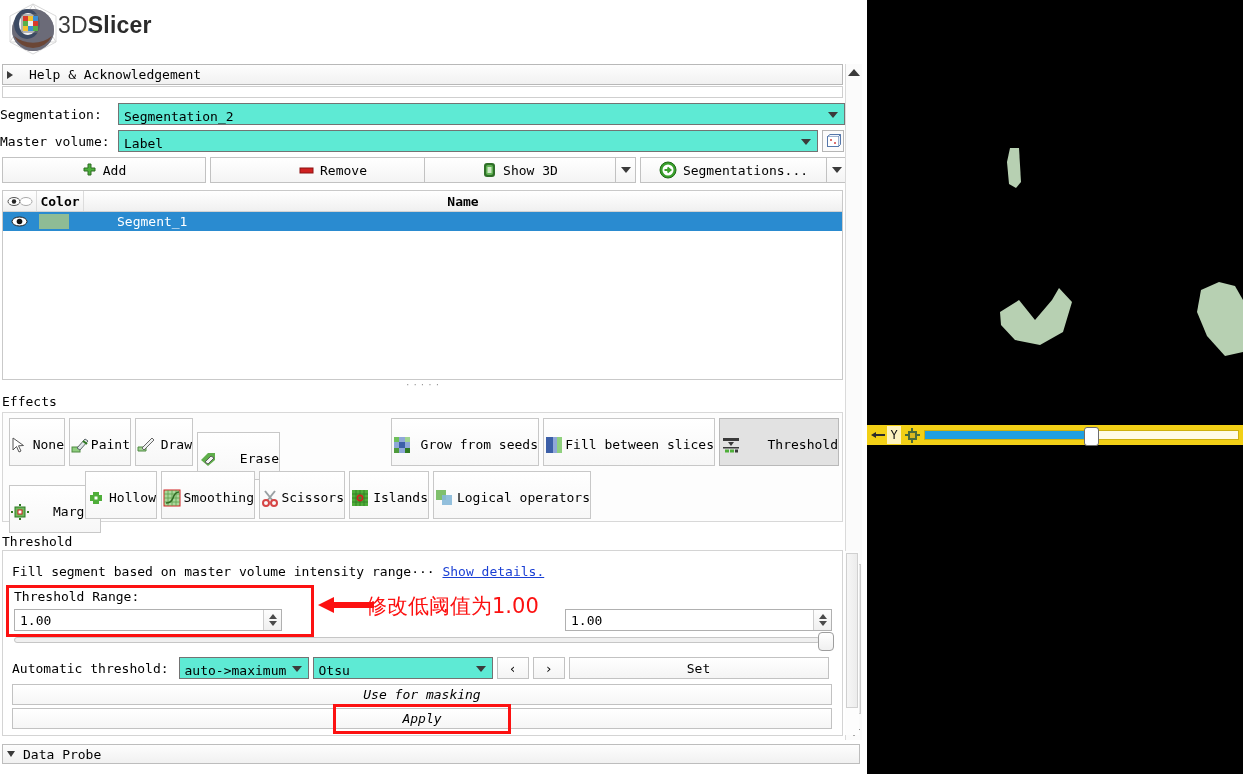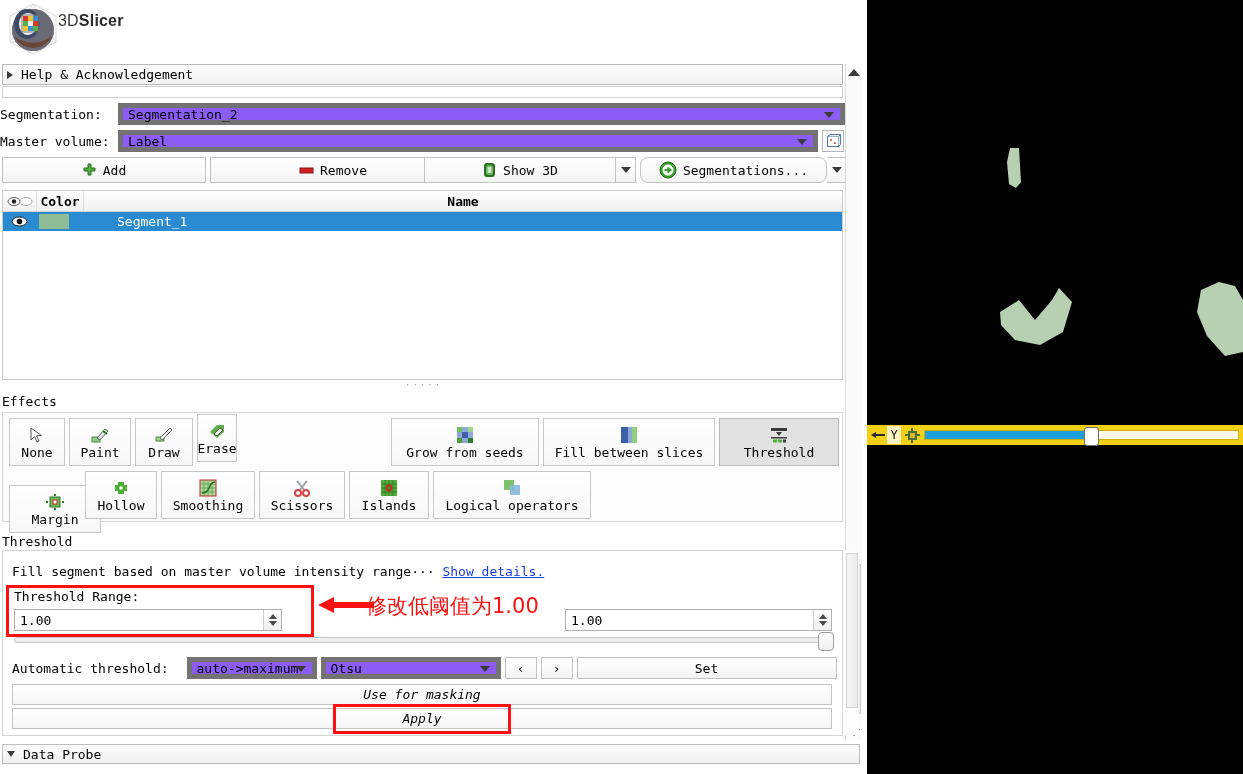--- a/index.html
+++ b/index.html
@@ -12,42 +12,42 @@
     position:relative;
   }
   .app{position:absolute;left:0;top:0;width:1243px;height:774px;}
 
   
   .left-panel{position:absolute;left:0;top:0;width:867px;height:774px;background:#fff;}
 
   .logo-bar{position:absolute;left:0;top:0;width:867px;height:58px;background:#fff;}
   .logo-mark{position:absolute;left:6px;top:2px;width:54px;height:54px;}
   .logo-text{position:absolute;left:58px;top:12px;font-family:"Liberation Sans",sans-serif;
-    font-size:16px;color:#3a3a3a;letter-spacing:.2px;}
+    font-size:23px;color:#3a3a3a;letter-spacing:.2px;}
   .logo-text b{font-weight:bold;color:#2b2b2b;}
 
   
   .collapsible{position:absolute;left:2px;top:64px;width:841px;height:21px;
     background:linear-gradient(#fdfdfd,#f1f1f1);
     border:1px solid #b8b8b8;box-sizing:border-box;
-    display:flex;align-items:center;padding-left:4px;}
+    display:flex;align-items:center;padding-left:4px;gap:8px;}
   .tri-right{width:0;height:0;border-left:6px solid #3b3b3b;
     border-top:4px solid transparent;border-bottom:4px solid transparent;margin-right:8px;}
   .tri-down{width:0;height:0;border-top:6px solid #3b3b3b;
     border-left:4px solid transparent;border-right:4px solid transparent;margin-right:8px;}
   .collapsible .lbl{font-size:13px;}
 
   .thin-strip{position:absolute;left:2px;top:86px;width:841px;height:12px;
     background:#fff;border:1px solid #cfcfcf;box-sizing:border-box;}
 
   
   .row{position:absolute;display:flex;align-items:center;}
   .row .lab{font-size:13px;white-space:nowrap;}
-  .field{background:#8b5cf6;border:5px solid #737373;box-sizing:border-box;
-    height:22px;display:flex;align-items:center;padding:0 2px 0 5px;font-size:13px;}
+  .field{background:#5eead4;border:1px solid #737373;box-sizing:border-box;
+    height:22px;display:flex;align-items:flex-end;padding:0 2px 0 5px;font-size:13px;}
   .combo{position:relative;}
   .combo .arrow{position:absolute;right:6px;top:50%;margin-top:-2px;
     width:0;height:0;border-top:6px solid #3b3b3b;
     border-left:5px solid transparent;border-right:5px solid transparent;}
 
   .icon-btn{width:22px;height:22px;border:1px solid #b6b6b6;background:#fbfbfb;
     box-sizing:border-box;display:flex;align-items:center;justify-content:center;}
 
   
   .tbtn{height:26px;border:1px solid #c2c2c2;background:linear-gradient(#ffffff,#f4f4f4);
@@ -72,22 +72,22 @@
   .seg-row .c-color{width:30px;height:15px;background:#8fbc95;margin-left:3px;}
   .seg-row .c-name{margin-left:48px;font-size:13px;color:#fff;}
   .grip{position:absolute;left:405px;top:383px;width:34px;height:4px;
     letter-spacing:2px;color:#9a9a9a;font-size:9px;line-height:4px;}
 
   
   .sec-label{position:absolute;font-size:13px;}
   .effects-box{position:absolute;left:2px;top:412px;width:841px;height:110px;
     border:1px solid #d8d8d8;box-sizing:border-box;background:#fdfdfd;}
   .ebtn{position:absolute;border:1px solid #c8c8c8;background:linear-gradient(#ffffff,#f7f7f7);
-    box-sizing:border-box;display:flex;flex-direction:column;align-items:center;
-    justify-content:flex-start;padding-top:5px;height:48px;font-size:13px;}
+    box-sizing:border-box;display:flex;flex-direction:row;align-items:center;
+    justify-content:space-between;padding-top:5px;height:48px;font-size:13px;}
   .ebtn.sel{background:#e2e2e2;border-color:#b9b9b9;}
   .ebtn .glyph{height:22px;display:flex;align-items:center;justify-content:center;}
   .ebtn .cap{line-height:14px;}
 
   
   .thr-box{position:absolute;left:2px;top:550px;width:841px;height:186px;
     border:1px solid #d4d4d4;box-sizing:border-box;background:#fff;}
   .desc{position:absolute;left:12px;top:564px;font-size:13px;}
   .desc a{color:#1a3fd4;text-decoration:underline;}
   .thr-label{position:absolute;left:14px;top:589px;font-size:13px;}
@@ -234,21 +234,21 @@
       <svg width="15" height="16" viewBox="0 0 15 16">
         <rect x="2" y="1" width="11" height="14" rx="3" fill="#2f6f28"></rect>
         <rect x="4" y="3" width="7" height="10" rx="2" fill="#63b356"></rect>
         <rect x="5.5" y="5" width="4" height="6" fill="#cfe8c6"></rect>
       </svg>
       <span>Show 3D</span>
     </div>
     <div class="tbtn-split" style="position:absolute;left:616px;top:157px;">
       <span style="width:0;height:0;border-top:6px solid #3b3b3b;border-left:5px solid transparent;border-right:5px solid transparent;"></span>
     </div>
-    <div class="tbtn" style="position:absolute;left:640px;top:157px;width:187px;border-radius:8px;">
+    <div class="tbtn" style="position:absolute;left:640px;top:157px;width:187px;">
       <svg width="18" height="18" viewBox="0 0 18 18">
         <circle cx="9" cy="9" r="8" fill="#3aa02c" stroke="#1f6b16"></circle>
         <circle cx="9" cy="9" r="5.5" fill="#fff"></circle>
         <path d="M5.5 9 h5 M8.5 6.5 L11.5 9 L8.5 11.5" stroke="#3aa02c" stroke-width="2" fill="none"></path>
       </svg>
       <span>Segmentations...</span>
     </div>
     <div class="tbtn-split" style="position:absolute;left:827px;top:157px;">
       <span style="width:0;height:0;border-top:6px solid #3b3b3b;border-left:5px solid transparent;border-right:5px solid transparent;"></span>
     </div>
@@ -301,21 +301,21 @@
       </div>
       <div class="ebtn" style="left:132px;top:5px;width:58px;">
         <span class="glyph">
           <svg width="20" height="18" viewBox="0 0 20 18">
             <path d="M2 15 h8 v-4 h-8 z" fill="#9ed28f" stroke="#4f8a42"></path>
             <path d="M6 12 L16 2 L18 4 L8 14 z" fill="#eef0f0" stroke="#666"></path>
           </svg>
         </span>
         <span class="cap">Draw</span>
       </div>
-      <div class="ebtn" style="left:194px;top:1px;width:40px;">
+      <div class="ebtn" style="left:194px;top:19px;width:83px;">
         <span class="glyph">
           <svg width="20" height="18" viewBox="0 0 20 18">
             <path d="M3 10 L10 3 L17 3 L17 10 L10 16 z" fill="#5fae4a"></path>
             <path d="M7 12 L13 6 L16 8 L10 14 z" fill="#f3f5f3" stroke="#5a5a5a"></path>
           </svg>
         </span>
         <span class="cap">Erase</span>
       </div>
       <div class="ebtn" style="left:388px;top:5px;width:148px;">
         <span class="glyph">
@@ -437,21 +437,21 @@
       <span class="btns">
         <span class="up"></span>
         <span class="dn"></span>
       </span>
     </div>
 
     <div class="range-track"></div>
     <div class="range-knob"></div>
 
     <div class="row" style="left:12px;top:657px;">
-      <span class="lab" style="margin-right:18px;">Automatic threshold:</span>
+      <span class="lab" style="margin-right:10px;">Automatic threshold:</span>
       <div class="field combo" style="width:130px;">
         <span>auto-&gt;maximum</span>
         <span class="arrow"></span>
       </div>
       <div class="field combo" style="width:180px;margin-left:4px;">
         <span>Otsu</span>
         <span class="arrow"></span>
       </div>
       <div class="tbtn" style="width:32px;height:22px;margin-left:4px;">
         <span>‹</span>

